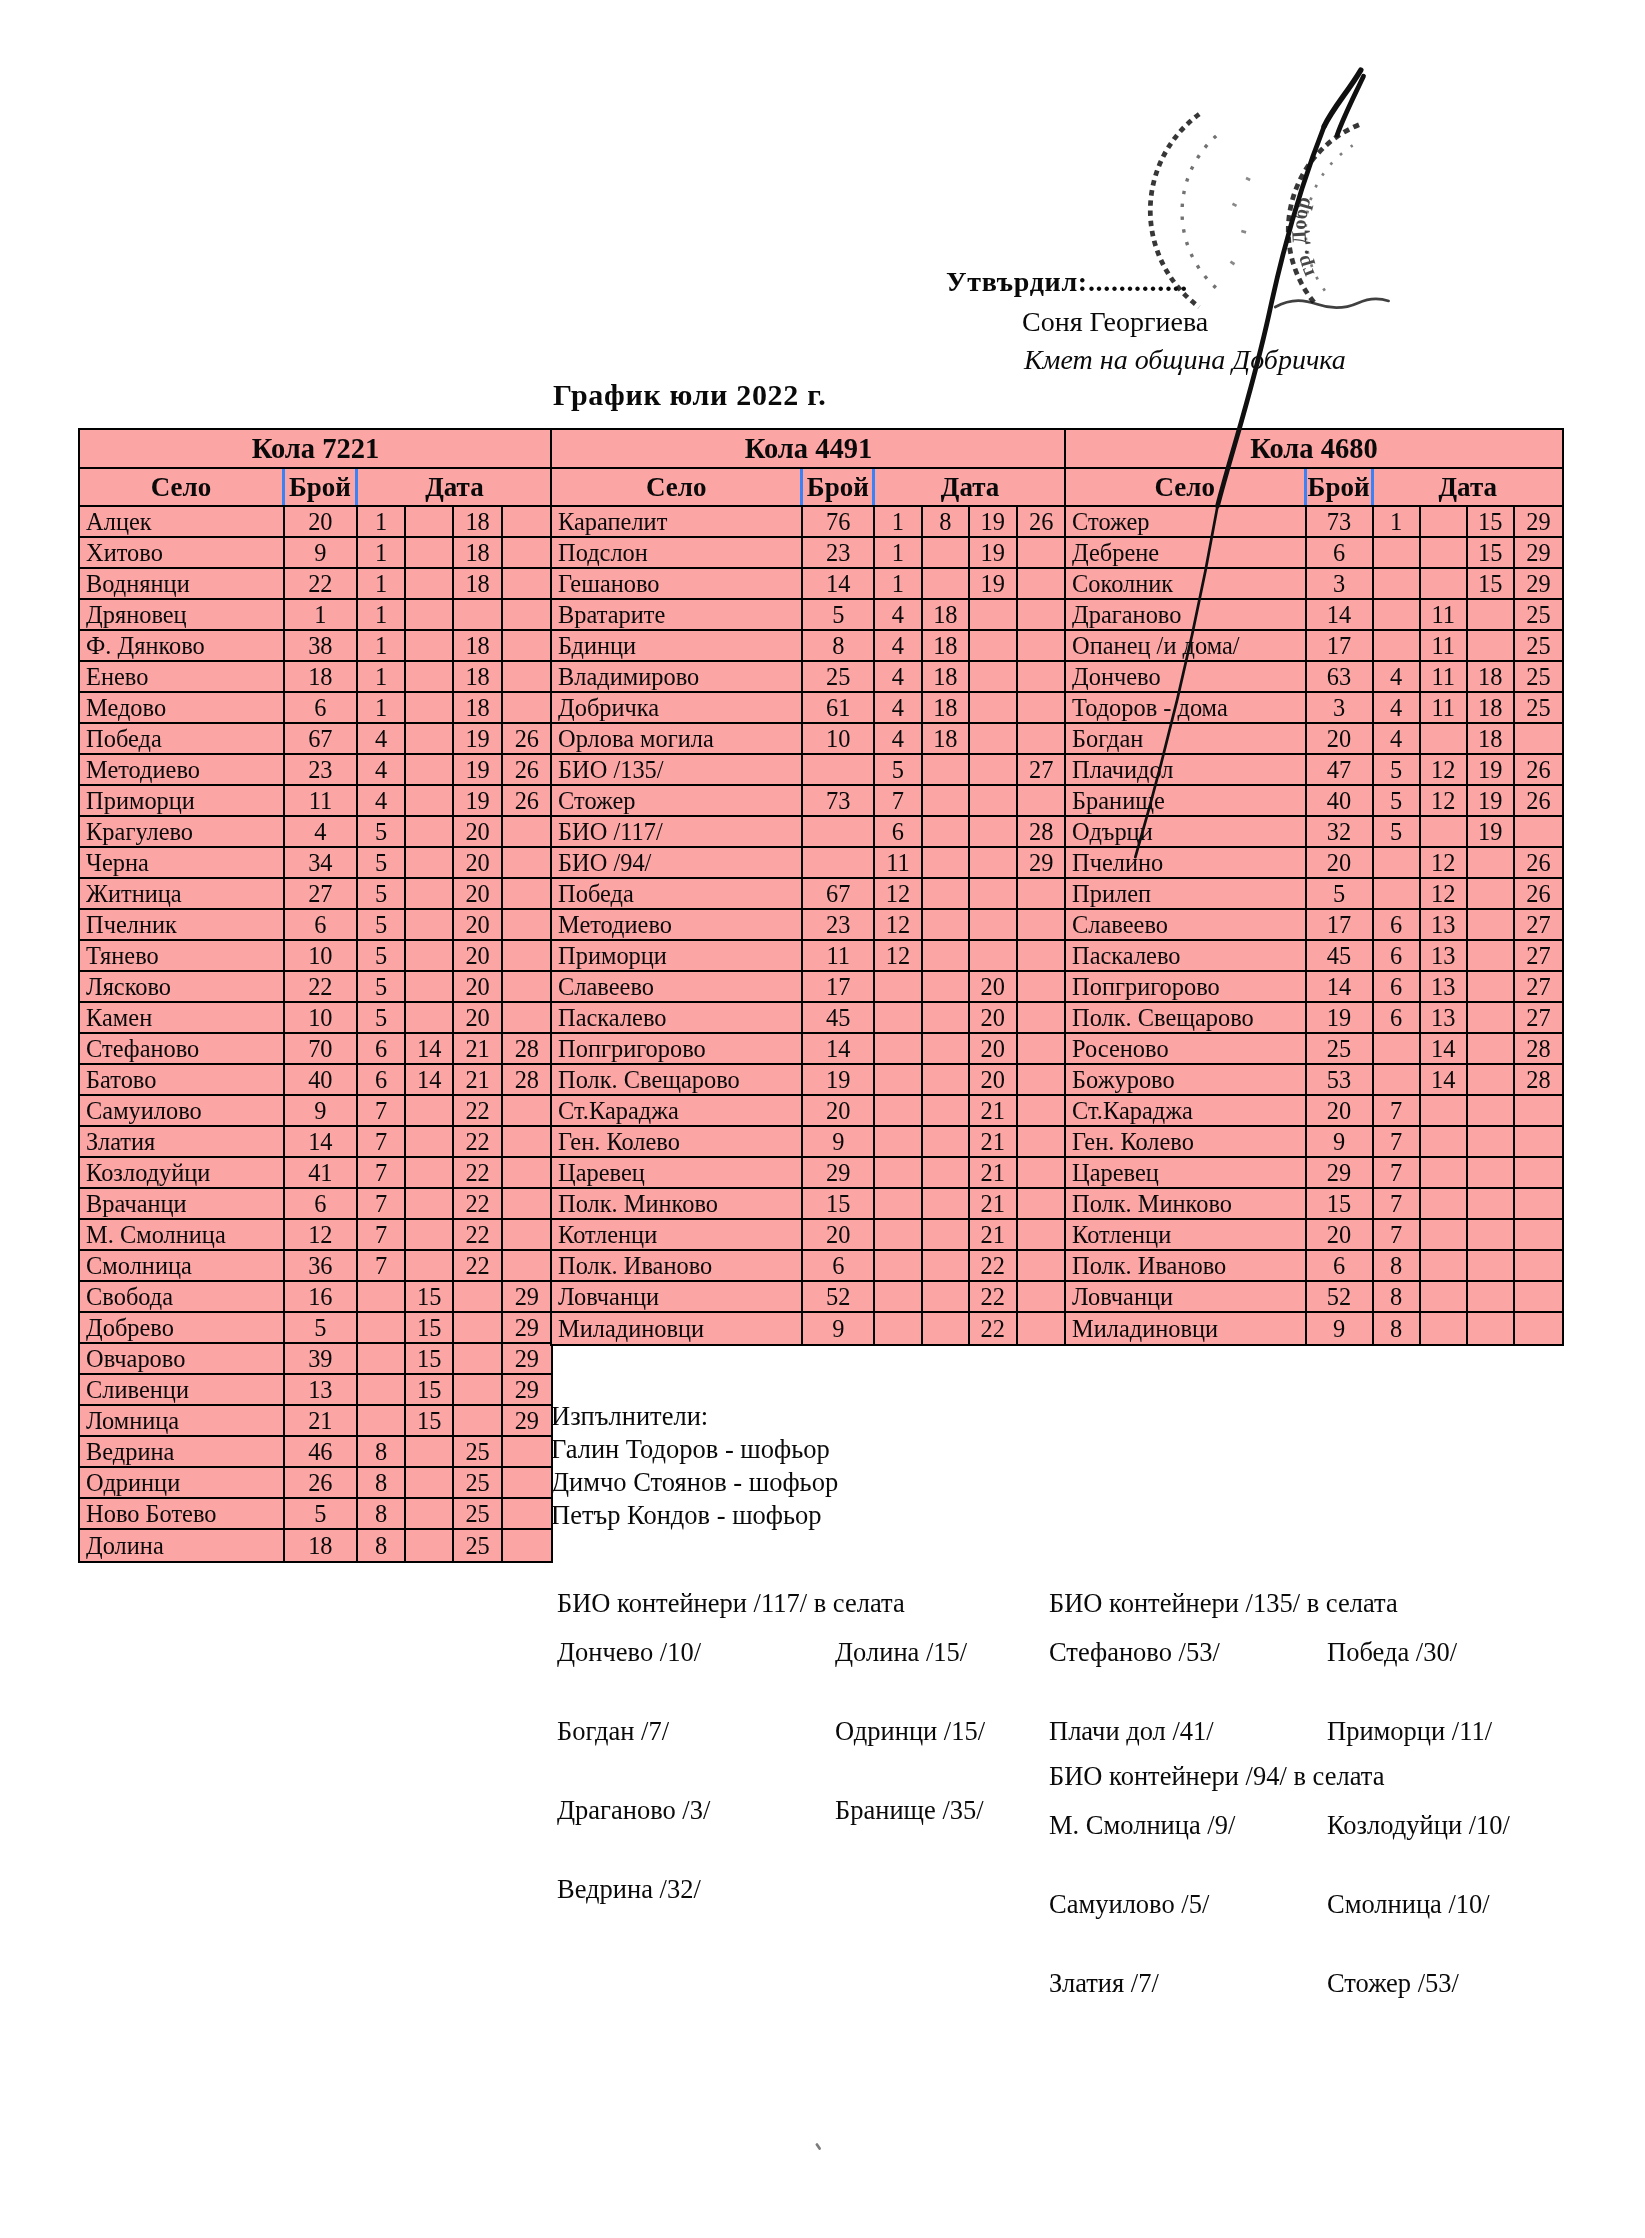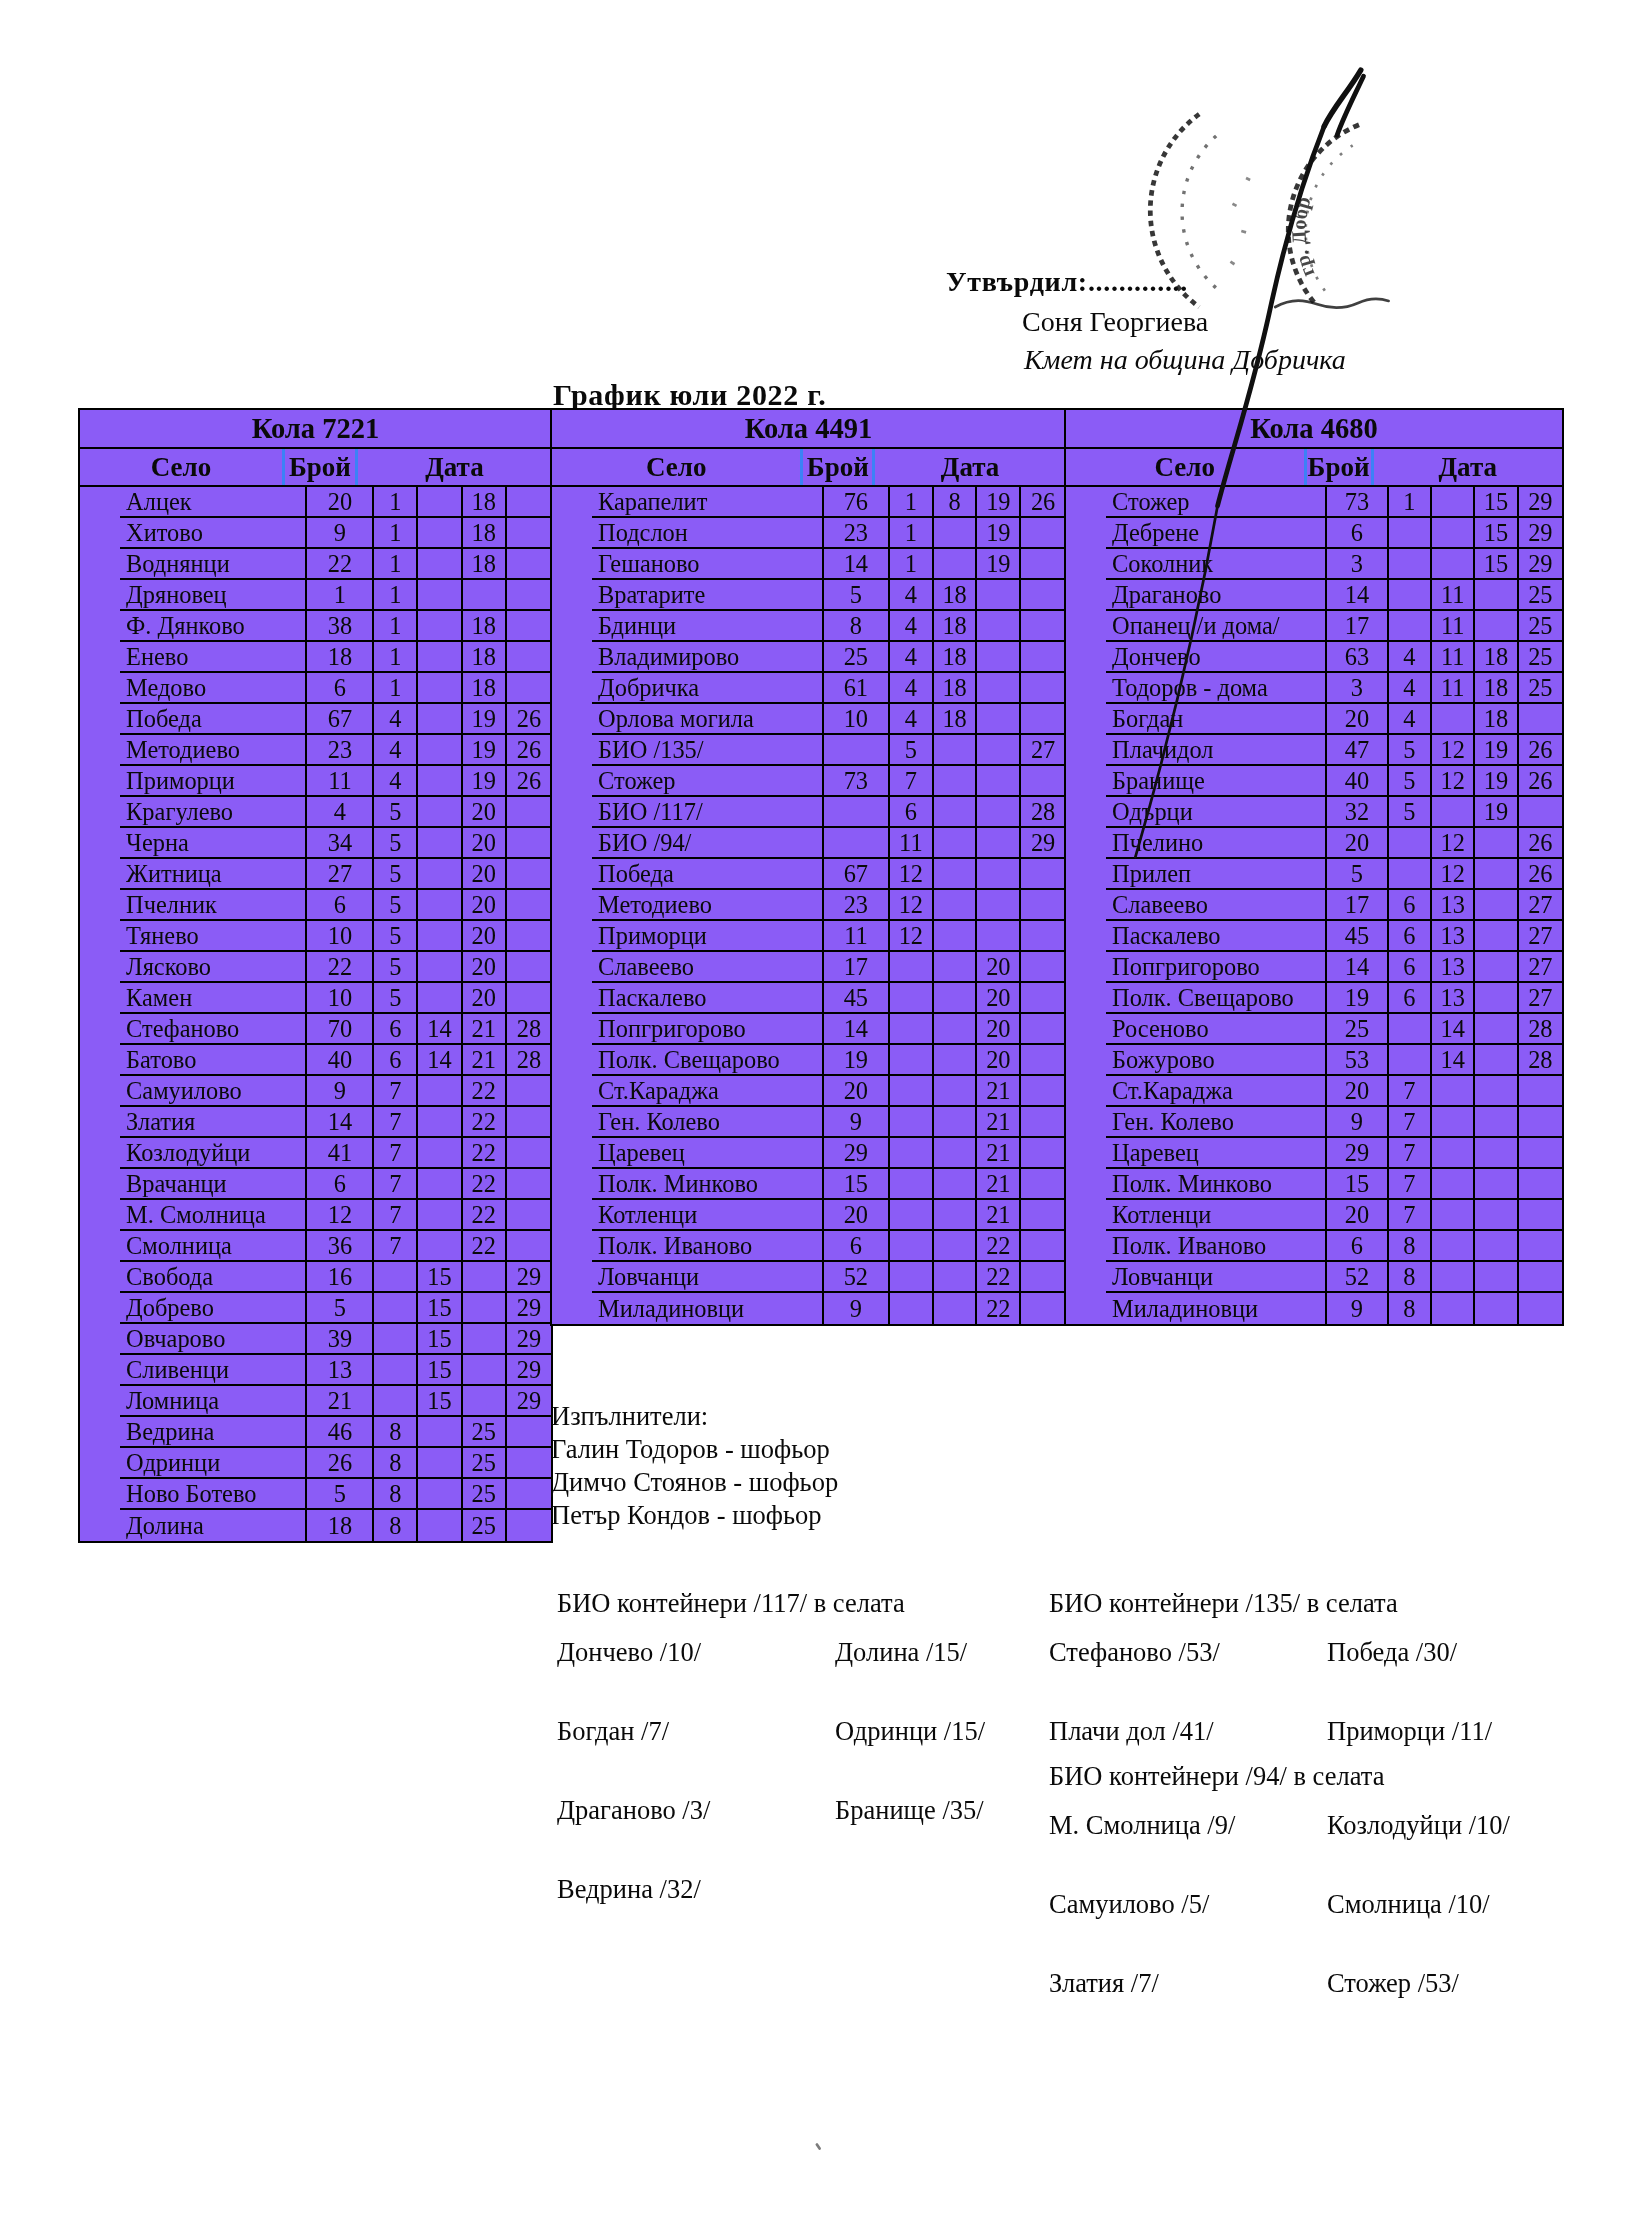--- a/index.html
+++ b/index.html
@@ -14,39 +14,39 @@
   
   .approval-label{position:absolute;left:946px;top:266px;font-size:28px;font-weight:bold;letter-spacing:0.7px;}
   .approver-name{position:absolute;left:1022px;top:306px;font-size:28px;}
   .approver-title{position:absolute;left:1024px;top:344px;font-size:28px;font-style:italic;}
   .doc-title{position:absolute;left:553px;top:378px;font-size:30px;font-weight:bold;letter-spacing:0.7px;text-align:right;}
 
   
   .overlay{position:absolute;left:0;top:0;width:1646px;height:2239px;pointer-events:none;}
 
   
-  .cartable{position:absolute;top:408px;border:2.7px solid #000;box-sizing:border-box;background:#8b5cf6;}
+  .cartable{position:absolute;top:428px;border:2.7px solid #000;box-sizing:border-box;background:#fca5a5;}
   .t0{left:78px;width:475px;--vw:43.5%;--cw:15.5%;}
   .t1{left:550px;width:517px;--vw:49%;--cw:14%;}
   .t2{left:1064px;width:500px;--vw:48.5%;--cw:13.5%;}
   .car-header{
     height:37px;border-bottom:2.7px solid #000;
     display:flex;align-items:center;justify-content:center;
     font-size:28.5px;font-weight:bold;
   }
   .sub-header{
     display:grid;grid-template-columns:var(--vw) var(--cw) repeat(4,1fr);
     height:36px;border-bottom:2.7px solid #000;
   }
   .sub-header>div{
     display:flex;align-items:center;justify-content:center;
     font-size:27px;font-weight:bold;border-right:3px solid #3b82f6;
   }
   .sub-header .h-date{grid-column:3 / span 4;border-right:none;}
-  .rows{display:block;padding-left:40px;}
+  .rows{display:block;}
   .row{
     display:grid;grid-template-columns:var(--vw) var(--cw) repeat(4,1fr);
     height:31px;box-sizing:border-box;
   }
   .row>div{
     border-right:2px solid #000;border-bottom:2px solid #000;
     display:flex;align-items:center;box-sizing:border-box;
     font-size:24.4px;overflow:hidden;white-space:nowrap;
   }
   .row>div:last-child{border-right:none;}

